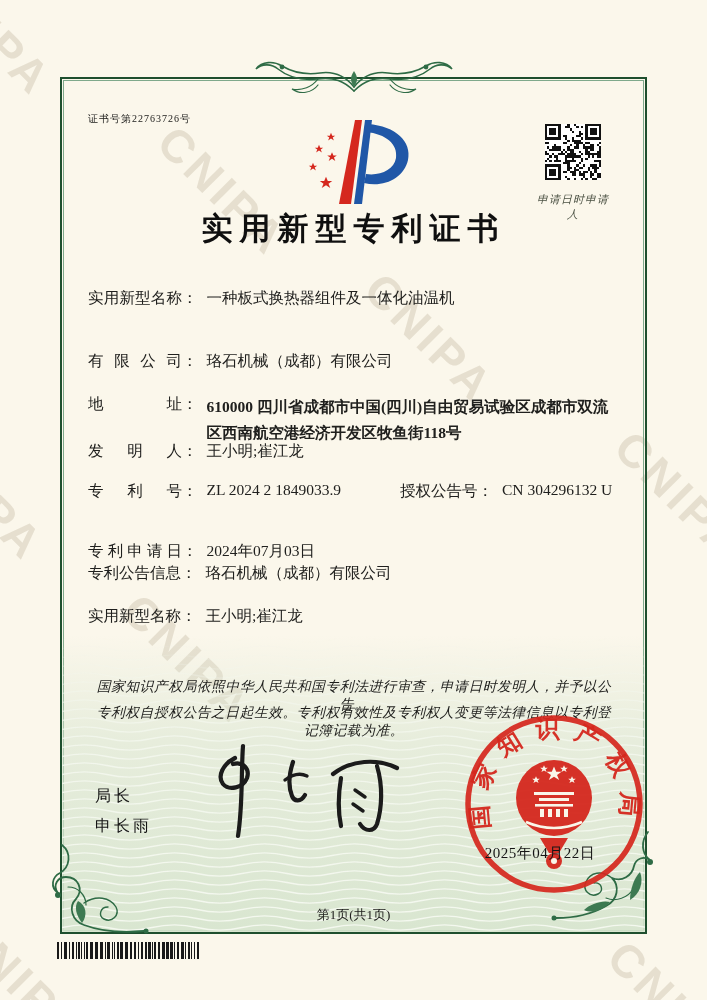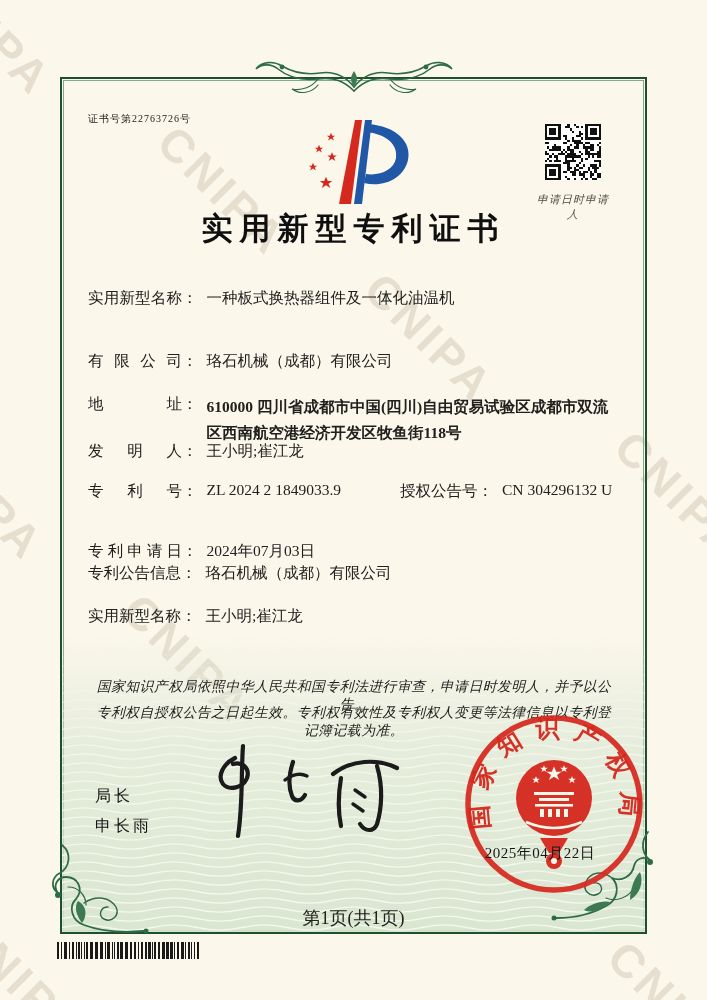--- a/index.html
+++ b/index.html
@@ -54,21 +54,21 @@
   }
   .sigtitle{top:786px;}
   .signame{top:816px;}
   .sigscript{position:absolute;left:205px;top:740px;z-index:3;}
   
   .sealsvg{position:absolute;left:462px;top:712px;z-index:3;}
   .sealdate{
     position:absolute;left:460px;top:844px;width:160px;text-align:center;z-index:4;
     font-size:15px;color:#161616;letter-spacing:.5px;
   }
-  .pageinfo{position:absolute;left:0;top:906px;width:707px;text-align:center;font-size:18px;z-index:3;}
+  .pageinfo{position:absolute;left:0;top:906px;width:707px;text-align:center;font-size:13px;z-index:3;}
   
   .barcode{position:absolute;left:57px;top:942px;height:17px;z-index:3;font-size:0;}
   .barcode span{display:inline-block;height:17px;background:#191919;vertical-align:top;}
   .orn{position:absolute;z-index:2;}
 </style>
 </head>
 <body>
 
 <svg width="0" height="0" style="position:absolute" aria-hidden="true">
   <defs>

